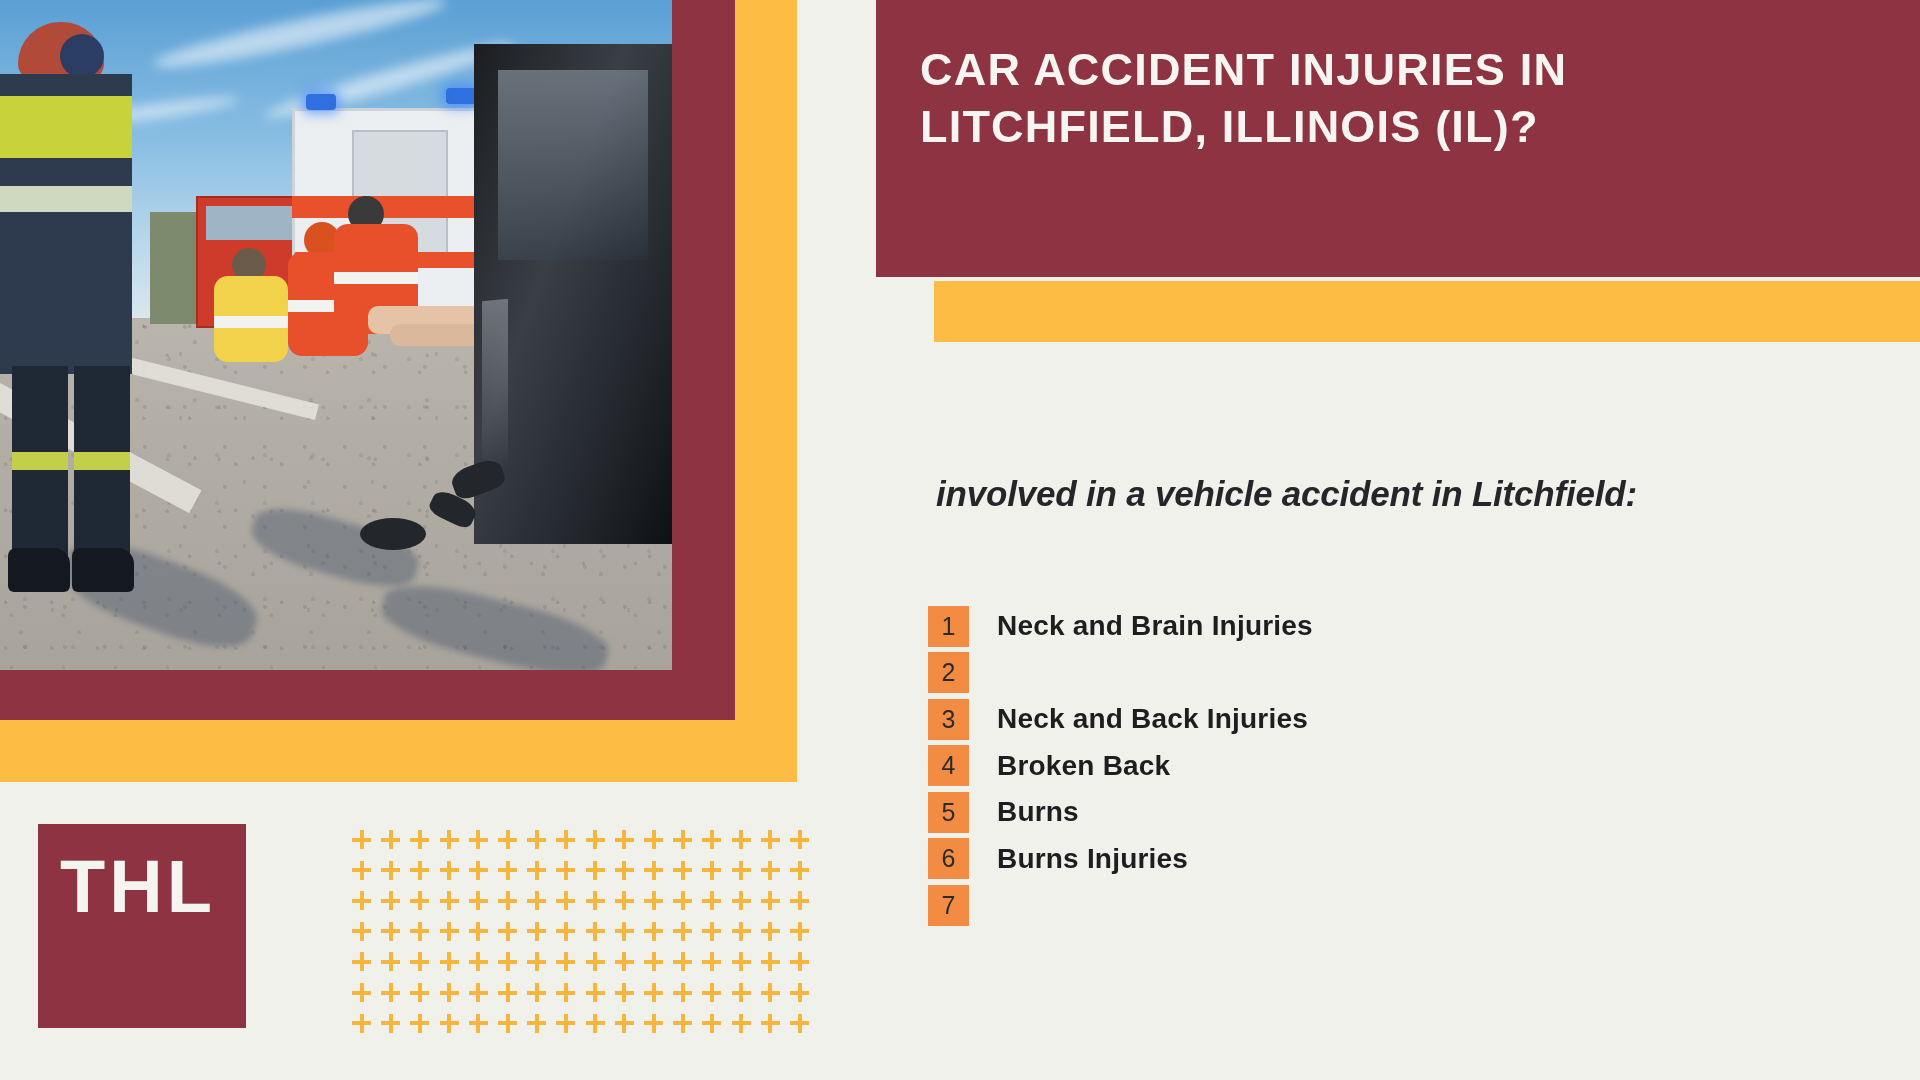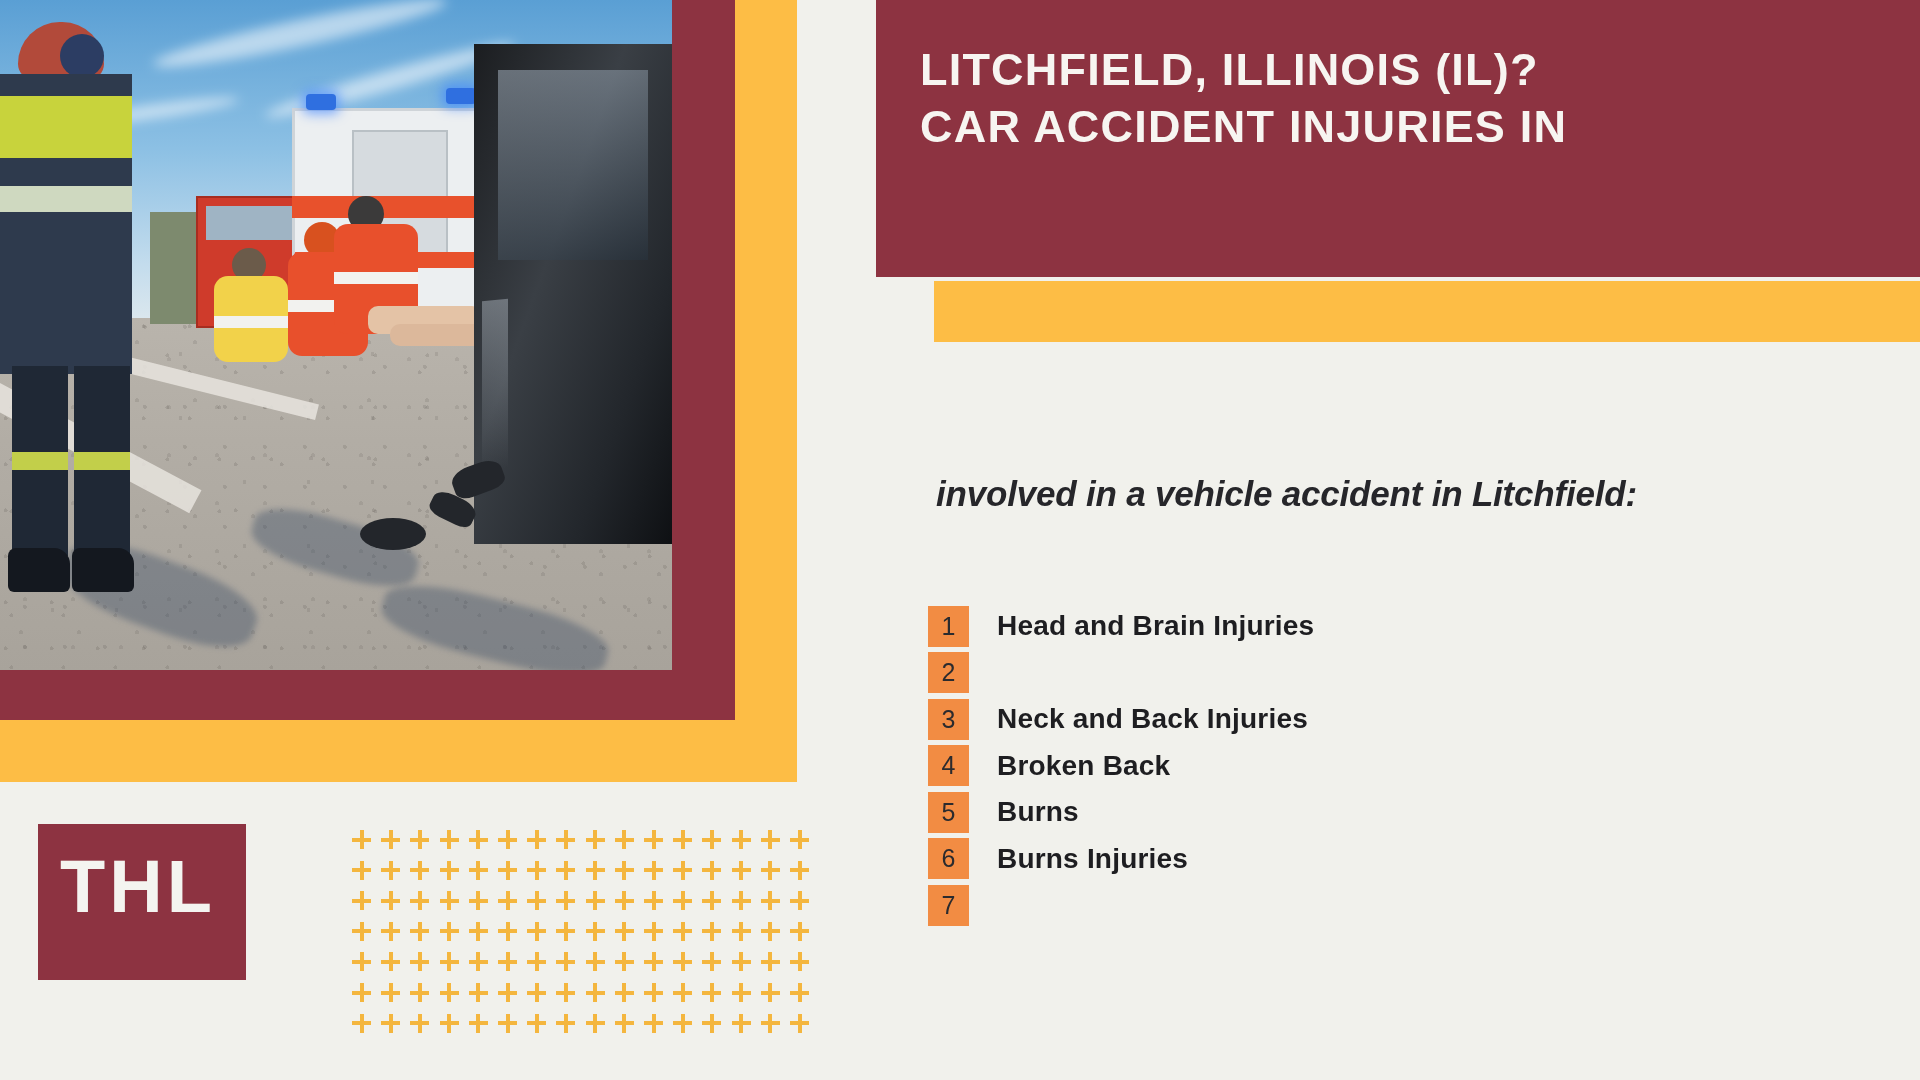--- a/index.html
+++ b/index.html
@@ -224,21 +224,21 @@
   .ph-d1 { left: 452px; top: 464px; width: 52px; height: 30px; transform: rotate(-20deg); }
   .ph-d2 { left: 430px; top: 496px; width: 46px; height: 26px; transform: rotate(26deg); }
   .ph-d3 { left: 360px; top: 518px; width: 66px; height: 32px; border-radius: 50%; }
 
   
   .logo {
     position: absolute;
     left: 38px;
     top: 824px;
     width: 208px;
-    height: 156px;
+    height: 204px;
     background: #8d3341;
   }
   .logo-text {
     position: absolute;
     left: 22px;
     top: 26px;
     color: #f4f4f0;
     font-family: "Liberation Sans", sans-serif;
     font-weight: 700;
     font-size: 74px;
@@ -538,34 +538,34 @@
       <div class="plus" style="left: 292px; top: 183.6px;"></div>
       <div class="plus" style="left: 321.2px; top: 183.6px;"></div>
       <div class="plus" style="left: 350.4px; top: 183.6px;"></div>
       <div class="plus" style="left: 379.6px; top: 183.6px;"></div>
       <div class="plus" style="left: 408.8px; top: 183.6px;"></div>
       <div class="plus" style="left: 438px; top: 183.6px;"></div>
     </div>
 
   <div class="title-block">
     <div class="title-text">
+      <div>CAR ACCIDENT INJURIES IN</div>
       <div>LITCHFIELD, ILLINOIS (IL)?</div>
-      <div>CAR ACCIDENT INJURIES IN</div>
     </div>
   </div>
   <div class="title-accent-bar"></div>
 
   <div class="intro">
     <div>involved in a vehicle accident in Litchfield:</div>
   </div>
 
   <div class="step-list" id="step-list">
       <div class="step-row">
         <div class="step-num">1</div>
-        <div class="step-label">Head and Brain Injuries</div>
+        <div class="step-label">Neck and Brain Injuries</div>
       </div>
       <div class="step-row">
         <div class="step-num">2</div>
       </div>
       <div class="step-row">
         <div class="step-num">3</div>
         <div class="step-label">Neck and Back Injuries</div>
       </div>
       <div class="step-row">
         <div class="step-num">4</div>

